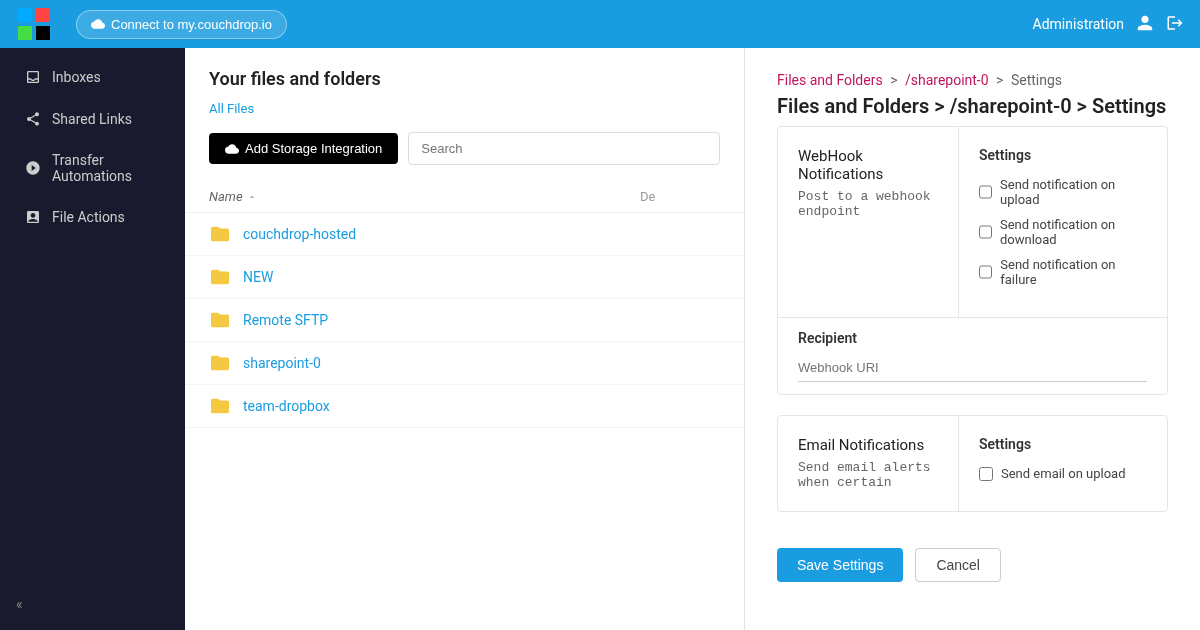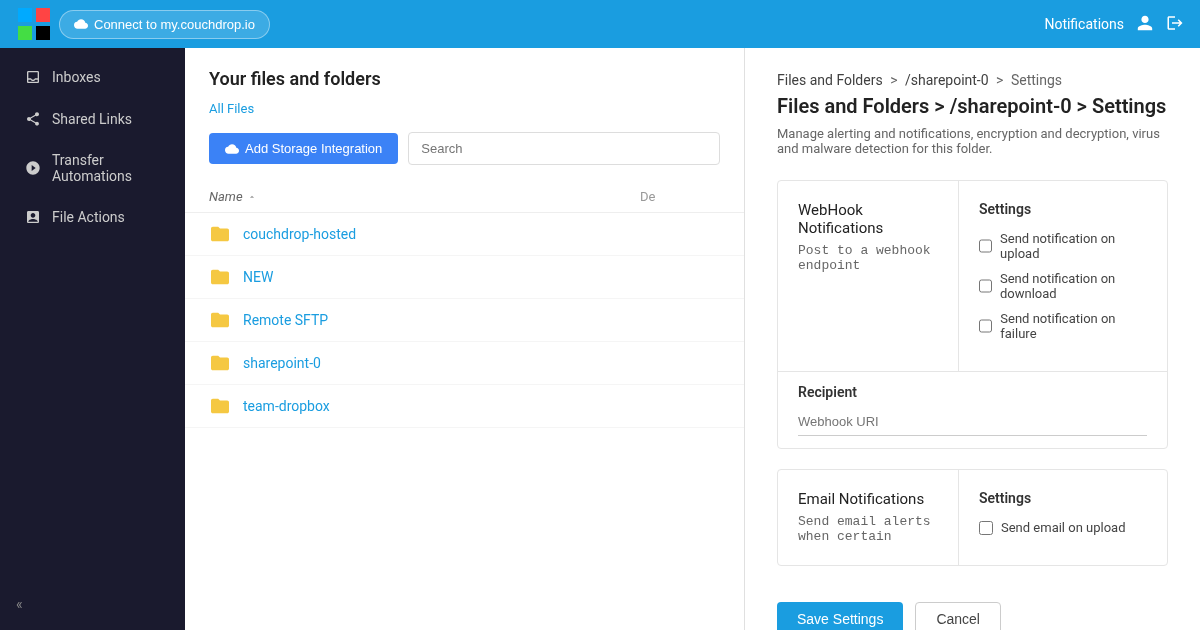--- a/index.html
+++ b/index.html
@@ -1,20 +1,20 @@
 <!DOCTYPE html>
 <html><head>
   <meta charset="utf-8">
   <style>
     * { box-sizing: border-box; margin: 0; padding: 0; }
     body { font-family: -apple-system, BlinkMacSystemFont, 'Segoe UI', Roboto, sans-serif; font-size: 14px; background: #f0f2f5; display: flex; flex-direction: column; height: 630px; width: 1200px; overflow: hidden; }
 
     
     .topbar { background: #1a9de0; height: 48px; display: flex; align-items: center; padding: 0 16px; justify-content: space-between; flex-shrink: 0; }
-    .topbar-left { display: flex; align-items: center; gap: 7px; }
+    .topbar-left { display: flex; align-items: center; gap: 24px; }
     .logo { width: 36px; height: 36px; display: flex; align-items: center; justify-content: center; }
     .logo-svg { width: 32px; height: 32px; }
     .connect-btn { background: rgba(255,255,255,0.15); border: 1px solid rgba(255,255,255,0.4); color: white; padding: 6px 14px; border-radius: 20px; font-size: 13px; cursor: pointer; display: flex; align-items: center; gap: 6px; }
     .topbar-right { display: flex; align-items: center; gap: 12px; color: white; font-size: 14px; }
     .topbar-right span { cursor: pointer; }
 
     
     .main-layout { display: flex; flex: 1; overflow: hidden; }
 
     
@@ -26,34 +26,34 @@
 
     
     .content-area { flex: 1; display: flex; overflow: hidden; background: #f5f6f8; }
 
     
     .file-panel { width: 560px; background: white; border-right: 1px solid #e0e0e0; display: flex; flex-direction: column; overflow: hidden; flex-shrink: 0; }
     .file-panel-header { padding: 20px 24px 0; }
     .file-panel-title { font-size: 18px; font-weight: 600; color: #222; margin-bottom: 12px; }
     .all-files-link { color: #1a9de0; font-size: 13px; cursor: pointer; margin-bottom: 16px; display: block; }
     .file-toolbar { display: flex; gap: 10px; margin-bottom: 16px; align-items: center; }
-    .add-storage-btn { background: #3b82f6; color: white; border: none; padding: 8px 16px; border-radius: 4px; cursor: pointer; font-size: 13px; display: flex; align-items: center; gap: 6px; white-space: nowrap; }
+    .add-storage-btn { background: #000000; color: white; border: none; padding: 8px 16px; border-radius: 4px; cursor: pointer; font-size: 13px; display: flex; align-items: center; gap: 6px; white-space: nowrap; }
     .search-input { flex: 1; padding: 8px 12px; border: 1px solid #ddd; border-radius: 4px; font-size: 13px; color: #999; }
     .file-list-header { display: flex; padding: 8px 24px; border-bottom: 1px solid #eee; color: #666; font-size: 13px; }
     .col-name { flex: 1; display: flex; align-items: center; gap: 4px; font-style: italic; }
     .col-date { width: 80px; color: #999; }
     .file-list { overflow-y: auto; flex: 1; }
     .file-row { display: flex; align-items: center; padding: 12px 24px; border-bottom: 1px solid #f5f5f5; cursor: pointer; }
     .folder-icon { width: 22px; height: 18px; margin-right: 12px; flex-shrink: 0; }
     .file-name { color: #1a9de0; font-size: 14px; flex: 1; }
 
     
     .settings-panel { flex: 1; background: white; overflow-y: auto; padding: 24px 32px; }
     .settings-breadcrumb { font-size: 14px; color: #666; margin-bottom: 6px; }
-    .settings-breadcrumb .crumb-link { color: #404040; cursor: pointer; }
+    .settings-breadcrumb .crumb-link { color: #be185d; cursor: pointer; }
     .settings-breadcrumb .crumb-sep { margin: 0 4px; }
     .settings-title { font-size: 20px; font-weight: 600; color: #222; margin-bottom: 8px; }
     .settings-desc { font-size: 13px; color: #666; margin-bottom: 24px; }
     .settings-section { border: 1px solid #e5e5e5; border-radius: 4px; margin-bottom: 20px; overflow: hidden; }
     .settings-section-row { display: flex; }
     .section-left { flex: 1; padding: 20px; border-right: 1px solid #e5e5e5; }
     .section-right { flex: 1.2; padding: 20px; }
     .section-title { font-size: 15px; font-weight: 400; color: #222; margin-bottom: 6px; }
     .section-desc { font-size: 13px; color: #666; font-family: Liberation Mono, monospace; }
     .settings-label { font-size: 14px; font-weight: 600; color: #333; margin-bottom: 14px; }
@@ -84,21 +84,21 @@
       </svg>
     </div>
     <button class="connect-btn">
       <svg width="14" height="14" viewBox="0 0 24 24" fill="white">
         <path d="M19.35 10.04A7.49 7.49 0 0012 4C9.11 4 6.6 5.64 5.35 8.04A5.994 5.994 0 000 14c0 3.31 2.69 6 6 6h13c2.76 0 5-2.24 5-5 0-2.64-2.05-4.78-4.65-4.96z"></path>
       </svg>
       <span>Connect to my.couchdrop.io</span>
     </button>
   </div>
   <div class="topbar-right">
-    <span>Notifications</span>
+    <span>Administration</span>
     <span>
       <svg width="18" height="18" viewBox="0 0 24 24" fill="white">
           <path d="M12 12c2.7 0 4.8-2.1 4.8-4.8S14.7 2.4 12 2.4 7.2 4.5 7.2 7.2 9.3 12 12 12zm0 2.4c-3.2 0-9.6 1.6-9.6 4.8v2.4h19.2v-2.4c0-3.2-6.4-4.8-9.6-4.8z"></path>
         </svg>
     </span>
     <span>
       <svg width="18" height="18" viewBox="0 0 24 24" fill="white">
           <path d="M17 7l-1.41 1.41L18.17 11H8v2h10.17l-2.58 2.58L17 17l5-5zM4 5h8V3H4c-1.1 0-2 .9-2 2v14c0 1.1.9 2 2 2h8v-2H4V5z"></path>
         </svg>
     </span>
@@ -207,21 +207,20 @@
 
     <div class="settings-panel">
       <div class="settings-breadcrumb">
         <span class="crumb-link">Files and Folders</span>
         <span class="crumb-sep"> &gt; </span>
         <span class="crumb-link">/sharepoint-0</span>
         <span class="crumb-sep"> &gt; </span>
         <span>Settings</span>
       </div>
       <h2 class="settings-title">Files and Folders &gt; /sharepoint-0 &gt; Settings</h2>
-      <p class="settings-desc">Manage alerting and notifications, encryption and decryption, virus and malware detection for this folder.</p>
 
       <div class="settings-section">
         <div class="settings-section-row">
           <div class="section-left">
             <div class="section-title">WebHook Notifications</div>
             <div class="section-desc">Post to a webhook endpoint</div>
           </div>
           <div class="section-right">
             <div class="settings-label">Settings</div>
             <div class="checkbox-row">

